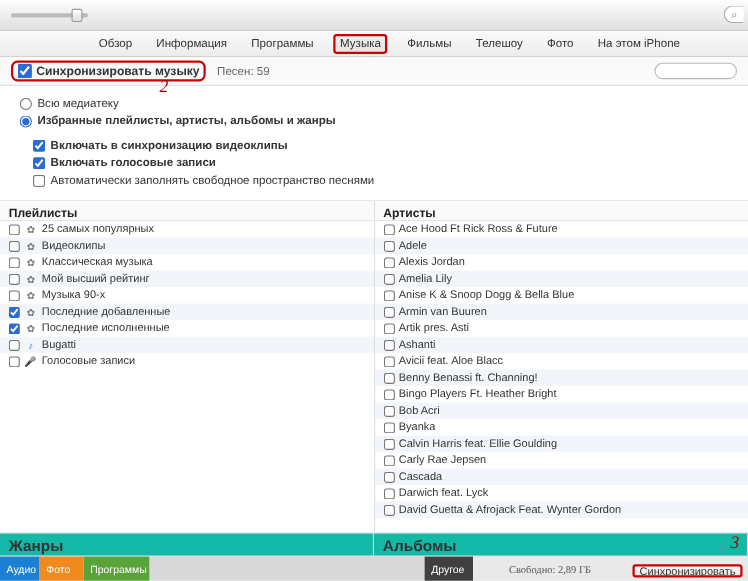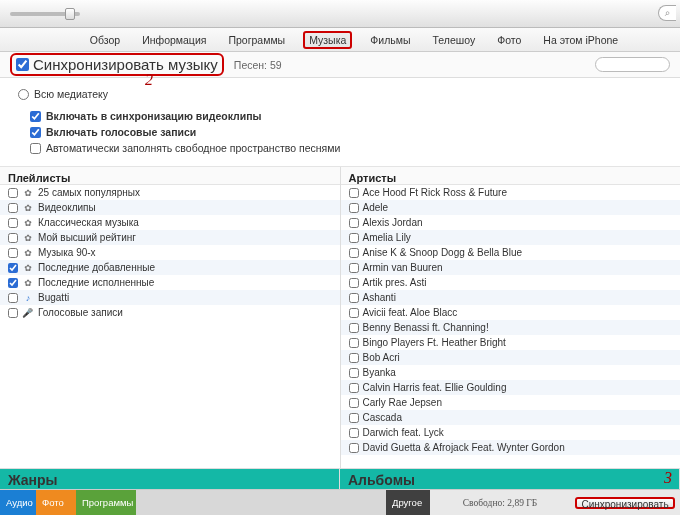--- a/index.html
+++ b/index.html
@@ -10,21 +10,21 @@
 .apple-logo { position: absolute; left: 50%; transform: translateX(-50%); font-size: 16px; color: #555; }
 .search-stub { position: absolute; right: 4px; top: 5px; width: 18px; height: 16px; border: 1px solid #aaa; border-radius: 10px 0 0 10px; border-right: none; background: #fff; display: flex; align-items: center; justify-content: center; color: #888; font-size: 10px; }
 .tabs { height: 24px; background: linear-gradient(#fafafa,#ececec); border-bottom: 1px solid #ccc; display: flex; justify-content: center; align-items: center; gap: 14px; position: relative; padding-left: 28px; }
 .tab { font-size: 10.5px; color: #333; padding: 2px 4px; cursor: pointer; }
 .tab.active { background: rgba(0,0,0,0.04); border-radius: 3px; }
 .hl-red { border: 2px solid #c00; border-radius: 6px; padding: 1px 4px !important; }
 .annot-num { position: absolute; font-family: "Times New Roman", serif; font-size: 16px; font-style: italic; color: #a00; font-weight: 500; }
 .subhdr { height: 26px; display: flex; align-items: center; padding: 0 10px; border-bottom: 1px solid #ddd; background: #fafafa; position: relative; }
 .sync-block { display: flex; align-items: center; gap: 4px; }
 .sync-block input[type=checkbox] { accent-color: #2b6cd4; }
-.sync-label { font-size: 15px; font-weight: normal; }
+.sync-label { font-size: 11px; font-weight: bold; }
 .song-count { margin-left: 10px; color: #666; font-size: 10.5px; }
 .search-field { position: absolute; right: 10px; top: 5px; width: 75px; height: 15px; border: 1px solid #bbb; border-radius: 9px; background: #fff; }
 .options { padding: 8px 18px 10px; border-bottom: 1px solid #e4e4e4; }
 .opt-row { display: flex; align-items: center; gap: 5px; padding: 2px 0; }
 .opt-row input[type=checkbox] { accent-color: #2b6cd4; width: 11px; height: 11px; }
 .opt-row input[type=radio] { accent-color: #2b6cd4; width: 11px; height: 11px; }
 .opt-row.sub { margin-left: 12px; }
 .opt-row label { font-size: 10.5px; }
 .opt-row .bold { font-weight: bold; }
 .lists { display: flex; height: 302px; border-bottom: 1px solid #ddd; }
@@ -89,20 +89,24 @@
   <span class="song-count">Песен: 59</span>
   <span class="annot-num" style="left:145px; top:19px;">2</span>
   <div class="search-field"></div>
 </div>
 
 <div class="options">
   <div class="opt-row">
       <input type="radio" name="scope" style="">
       <label>Всю медиатеку</label>
     </div>
+  <div class="opt-row">
+      <input type="radio" name="scope" checked="" style="">
+      <label class="bold">Избранные плейлисты, артисты, альбомы и жанры</label>
+    </div>
   <div style="height:6px"></div>
   <div class="opt-row sub">
       <input type="checkbox" checked="" style="">
       <label class="bold">Включать в синхронизацию видеоклипы</label>
     </div>
   <div class="opt-row sub">
       <input type="checkbox" checked="" style="">
       <label class="bold">Включать голосовые записи</label>
     </div>
   <div class="opt-row sub">

